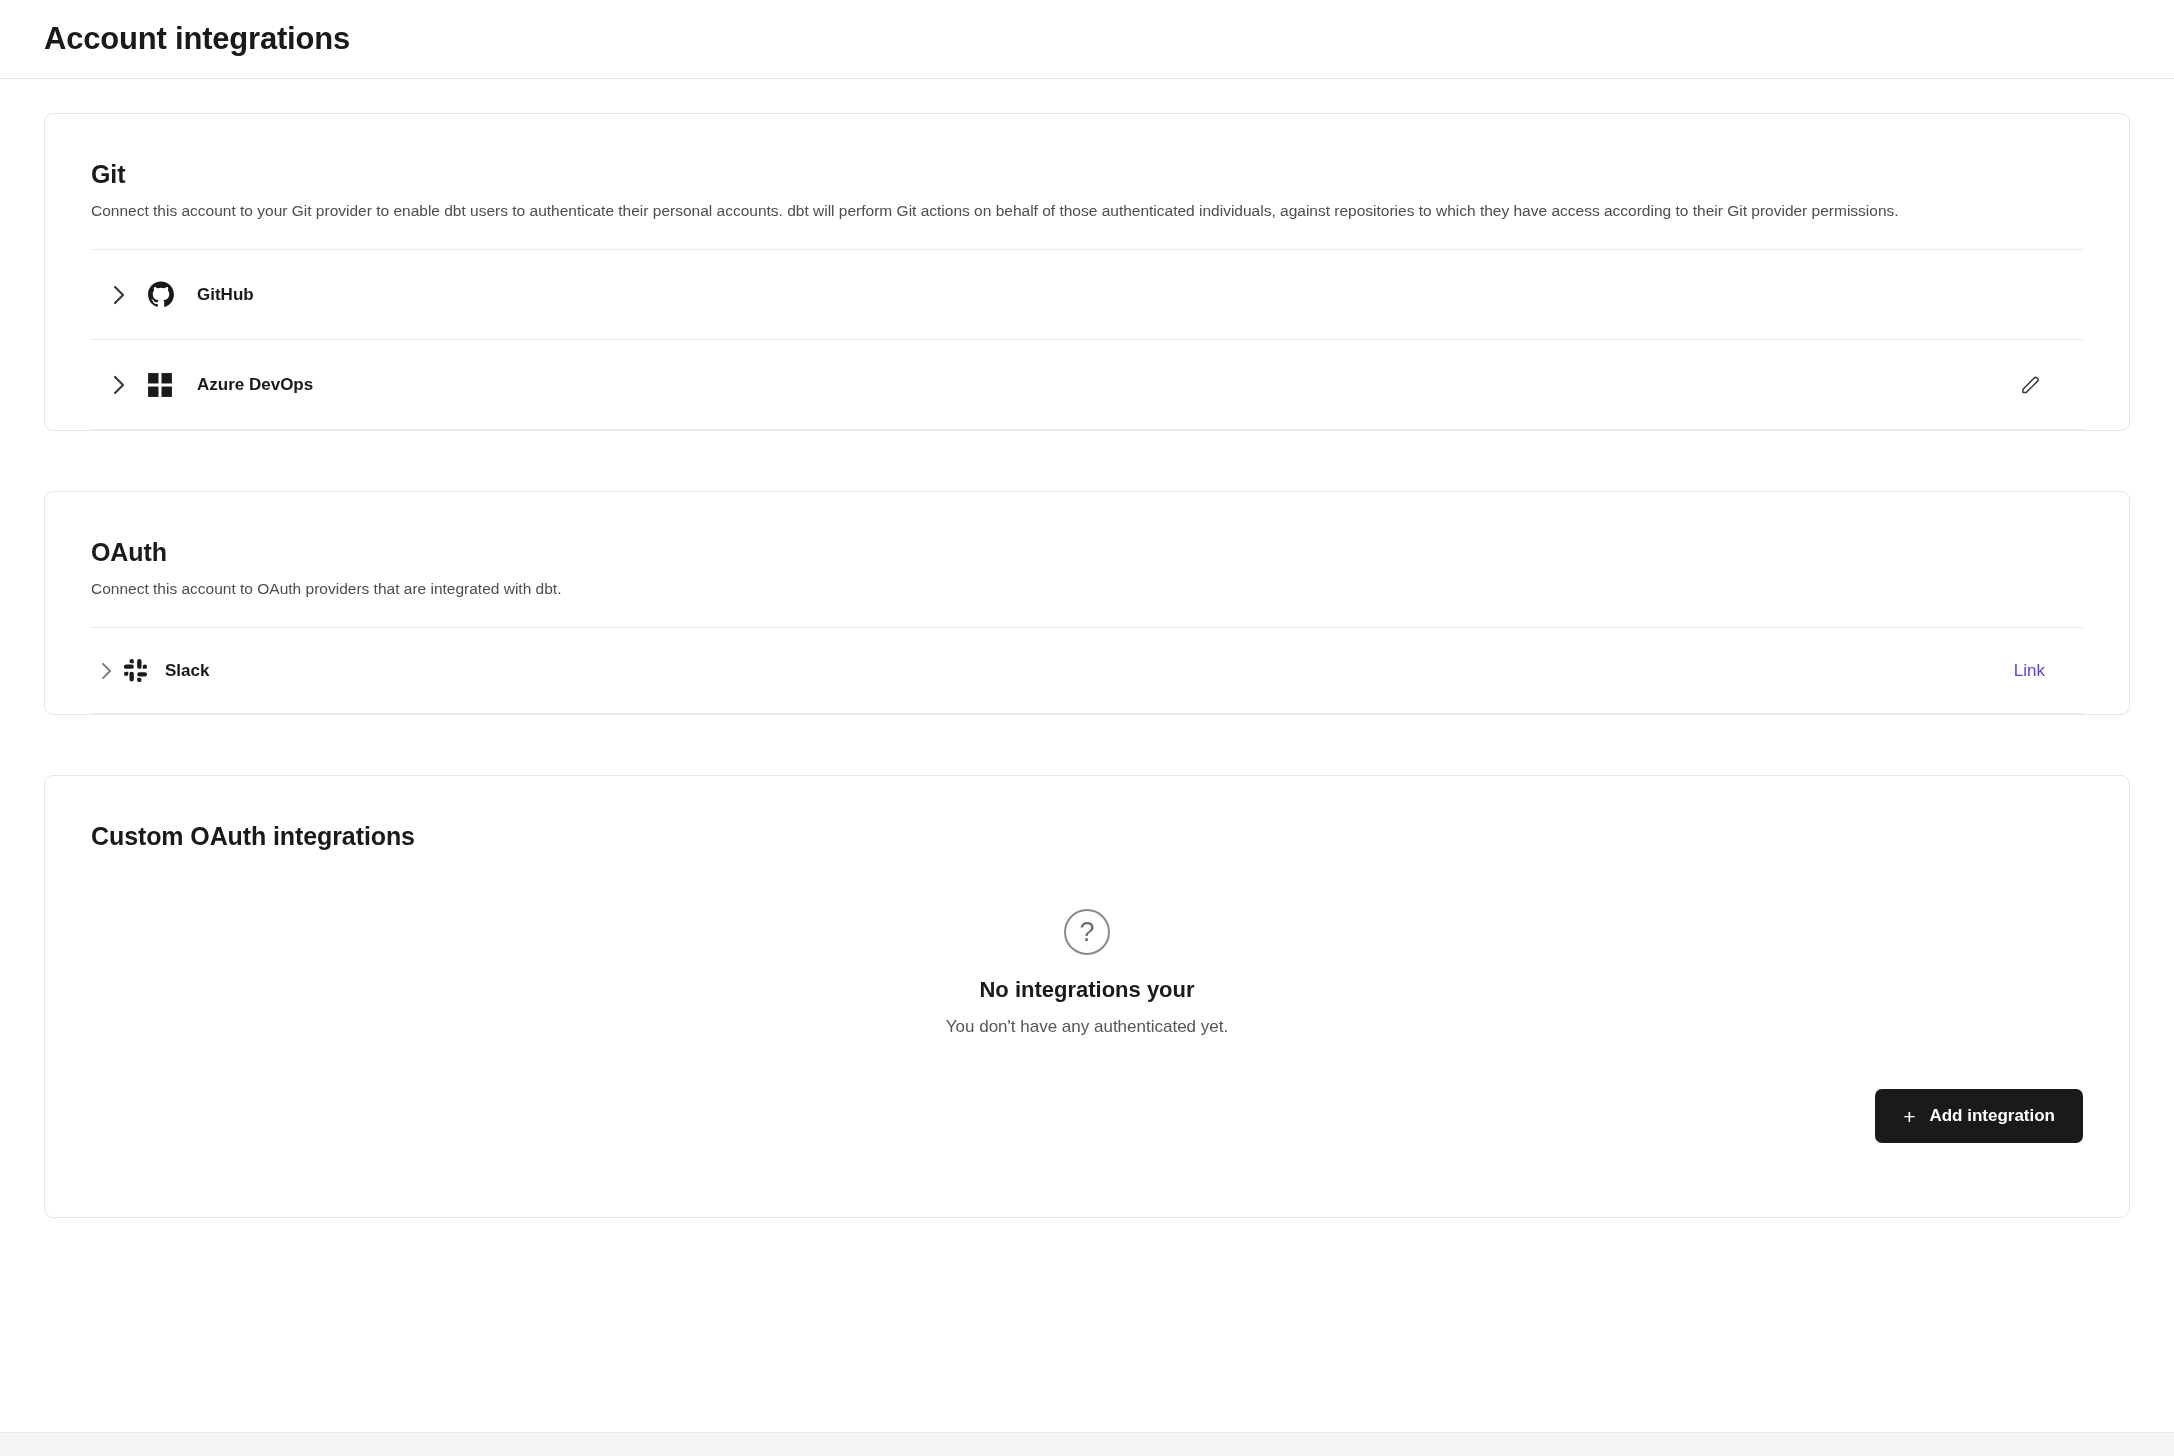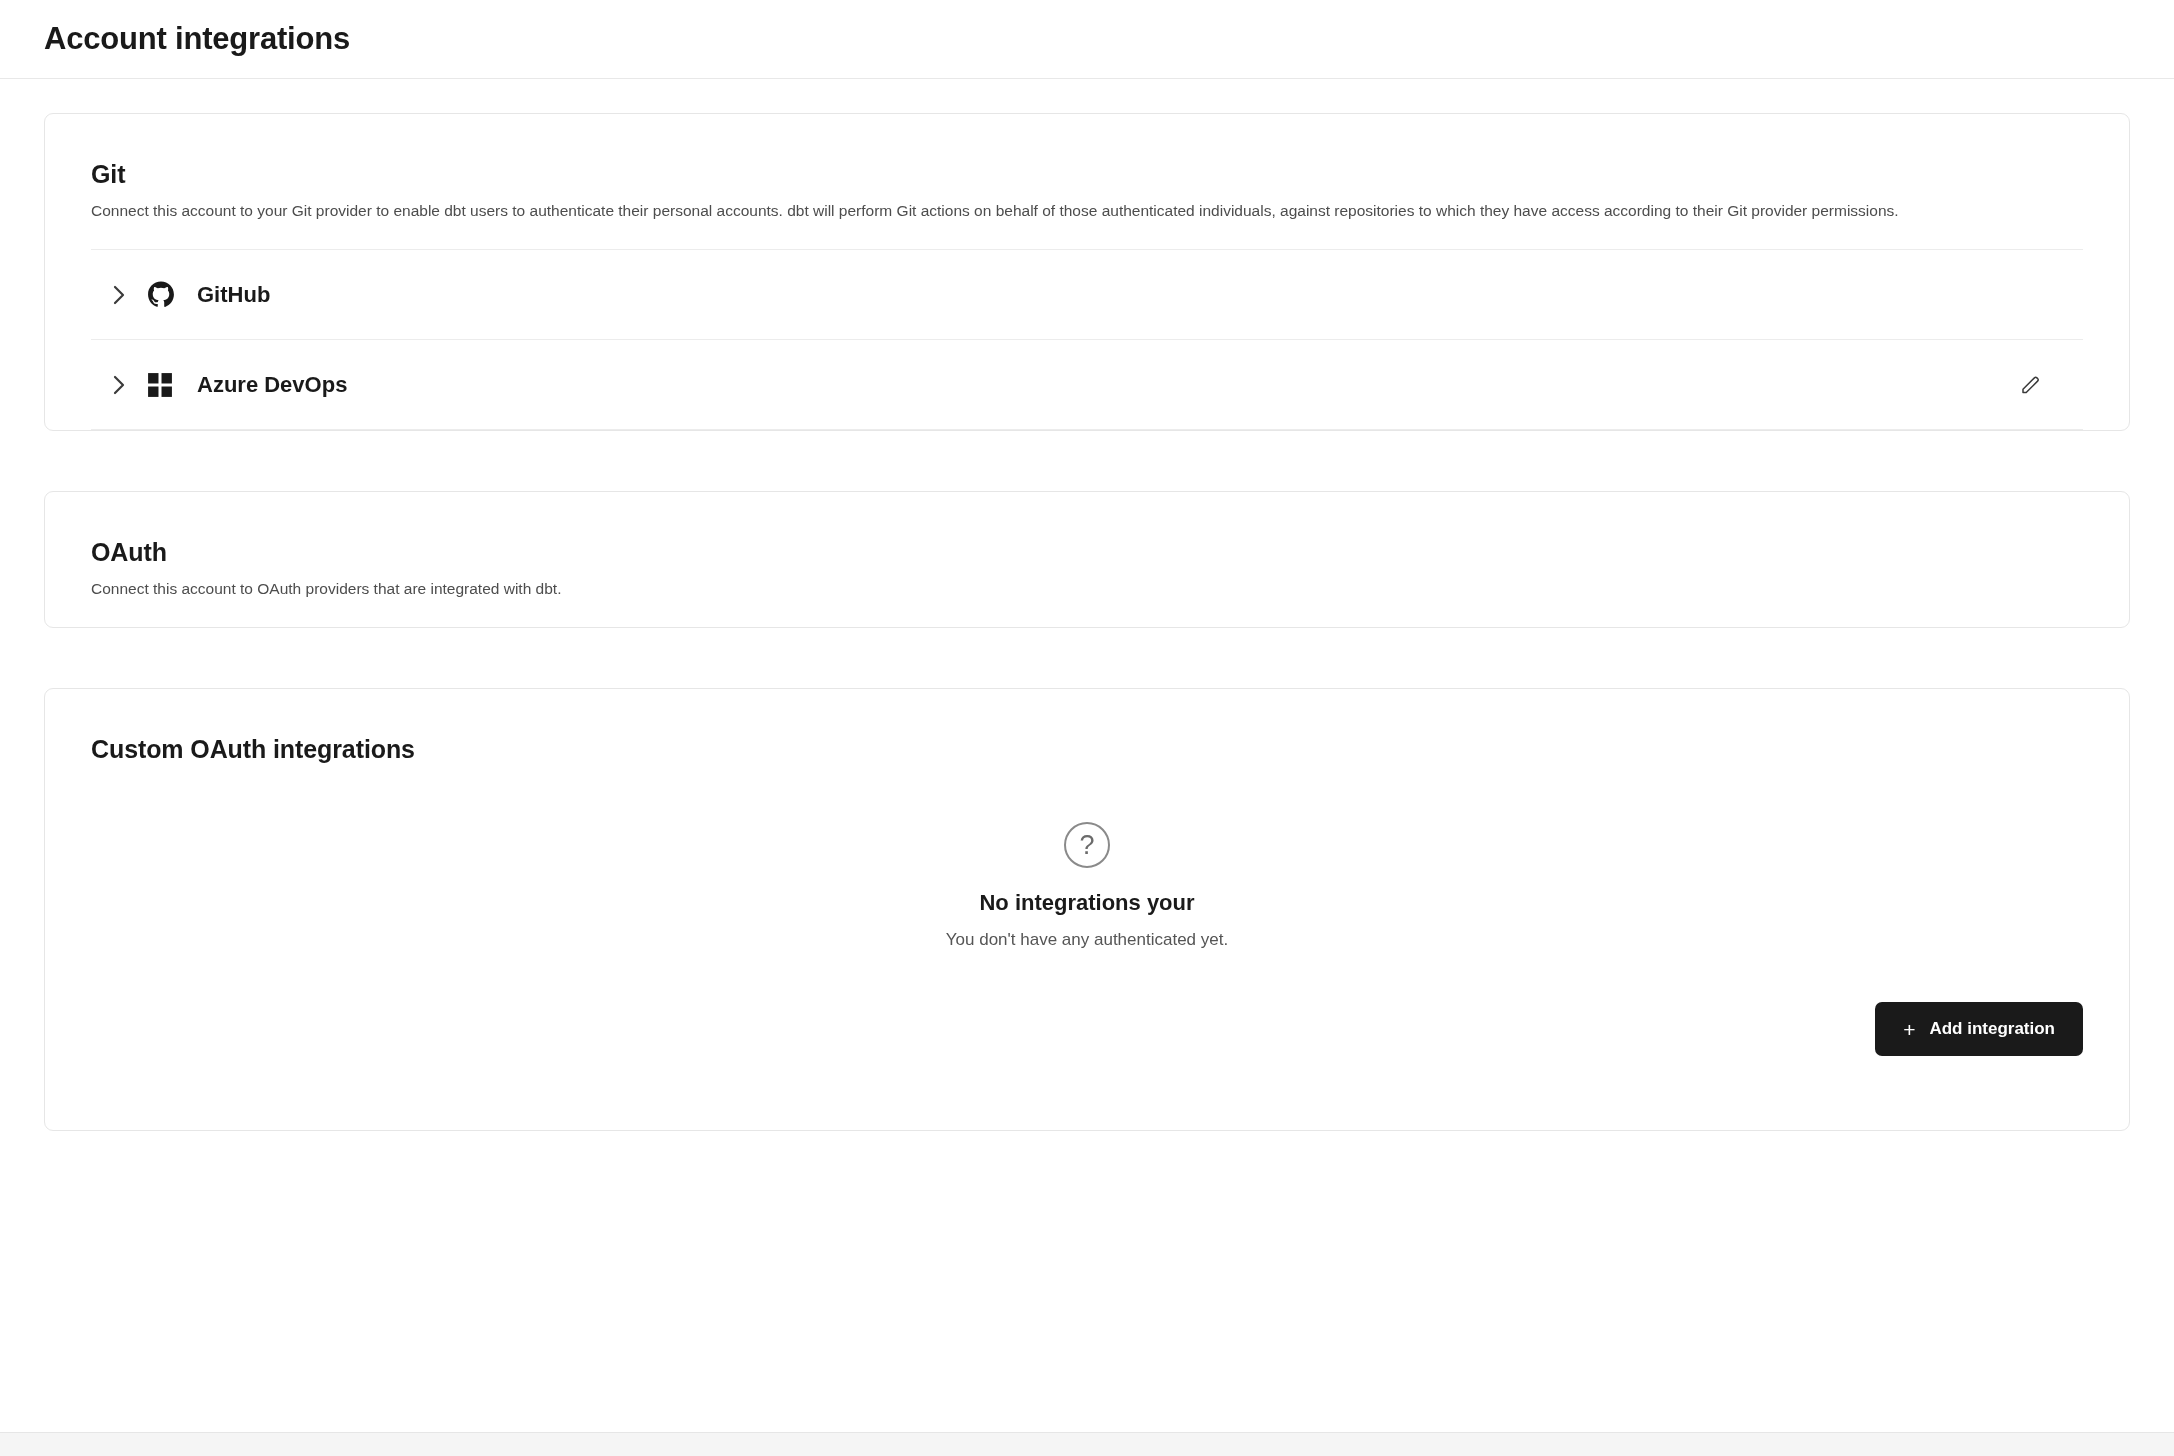--- a/index.html
+++ b/index.html
@@ -82,21 +82,21 @@
     cursor: pointer;
   }
   .row .prov-icon {
     width: 46px;
     display: flex;
     align-items: center;
     justify-content: flex-start;
     flex: 0 0 auto;
   }
   .row .prov-name {
-    font-size: 22px;
+    font-size: 17px;
     font-weight: 600;
     color: #1a1a1a;
     margin-left: 4px;
   }
   .row .spacer { flex: 1 1 auto; }
   .row .action-pencil {
     width: 44px;
     height: 44px;
     display: flex;
     align-items: center;
@@ -238,20 +238,42 @@
         </span>
       </div>
 
     </div>
   </section>
 
   <section class="card">
     <h2 class="card-title">OAuth</h2>
     <p class="card-desc">Connect this account to OAuth providers that are integrated with dbt.</p>
 
+    <div class="rows">
+      <div class="row slack">
+        <span class="chevron">
+          <svg width="12" height="18" viewBox="0 0 13 20" fill="none" xmlns="http://www.w3.org/2000/svg">
+            <path d="M2 2 L10 10 L2 18" stroke="currentColor" stroke-width="2" stroke-linecap="round" stroke-linejoin="round"></path>
+          </svg>
+        </span>
+        <span class="prov-icon">
+          <svg width="25" height="25" viewBox="0 0 24 24" xmlns="http://www.w3.org/2000/svg">
+            <g fill="#1a1a1a">
+              <path d="M5.1 15.2a2.1 2.1 0 1 1-2.1-2.1h2.1v2.1zM6.2 15.2a2.1 2.1 0 0 1 4.2 0v5.3a2.1 2.1 0 1 1-4.2 0v-5.3z"></path>
+              <path d="M8.3 5.1a2.1 2.1 0 1 1 2.1-2.1v2.1H8.3zM8.3 6.2a2.1 2.1 0 0 1 0 4.2H3a2.1 2.1 0 1 1 0-4.2h5.3z"></path>
+              <path d="M18.9 8.3a2.1 2.1 0 1 1 2.1 2.1h-2.1V8.3zM17.8 8.3a2.1 2.1 0 0 1-4.2 0V3a2.1 2.1 0 1 1 4.2 0v5.3z"></path>
+              <path d="M15.7 18.9a2.1 2.1 0 1 1-2.1 2.1v-2.1h2.1zM15.7 17.8a2.1 2.1 0 0 1 0-4.2H21a2.1 2.1 0 1 1 0 4.2h-5.3z"></path>
+            </g>
+          </svg>
+        </span>
+        <span class="prov-name">Slack</span>
+        <span class="spacer"></span>
+        <span class="link-action">Link</span>
+      </div>
+    </div>
   </section>
 
   <section class="card last">
     <h2 class="card-title">Custom OAuth integrations</h2>
 
     <div class="empty-state">
       <div class="empty-icon">?</div>
       <div class="empty-title">No integrations your</div>
       <div class="empty-sub">You don't have any authenticated yet.</div>
     </div>

